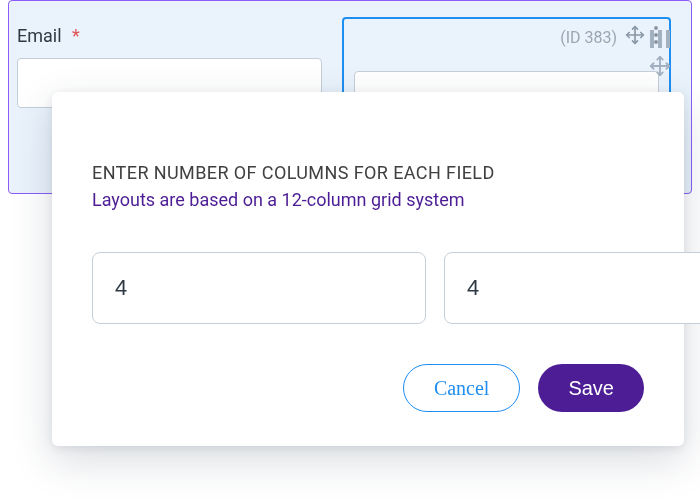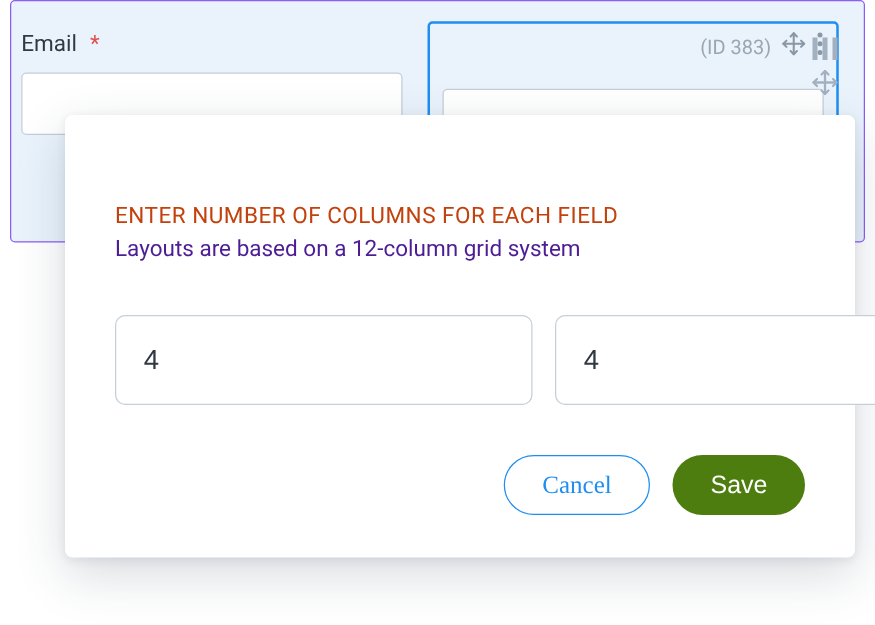--- a/index.html
+++ b/index.html
@@ -79,21 +79,21 @@
       left: 52px;
       right: 16px;
       top: 92px;
       background: #fff;
       border-radius: 6px;
       box-shadow: 0 14px 40px rgba(40,55,75,0.18), 0 2px 8px rgba(40,55,75,0.10);
       padding: 70px 40px 34px 40px;
     }
     .popover-title {
       font-size: 18px;
-      color: #c2410c;
+      color: #404040;
       letter-spacing: 0.4px;
       text-transform: uppercase;
       margin-bottom: 6px;
     }
     .popover-sub {
       font-size: 18px;
       color: #4c1d95;
       margin-bottom: 42px;
     }
     .col-inputs {
@@ -128,21 +128,21 @@
       justify-content: center;
       border: none;
     }
     .btn-cancel {
       background: #fff;
       color: #1f8ef1;
       border: 1.5px solid #1f8ef1;
       font-family: Liberation Serif, serif;
     }
     .btn-save {
-      background: #4d7c0f;
+      background: #4c1d95;
       color: #fff;
     }
   </style>
 </head>
 <body>
 
 <div class="form-area">
   <div class="row-icons">
     <span>
       <svg width="22" height="20" viewBox="0 0 22 20" fill="none">

